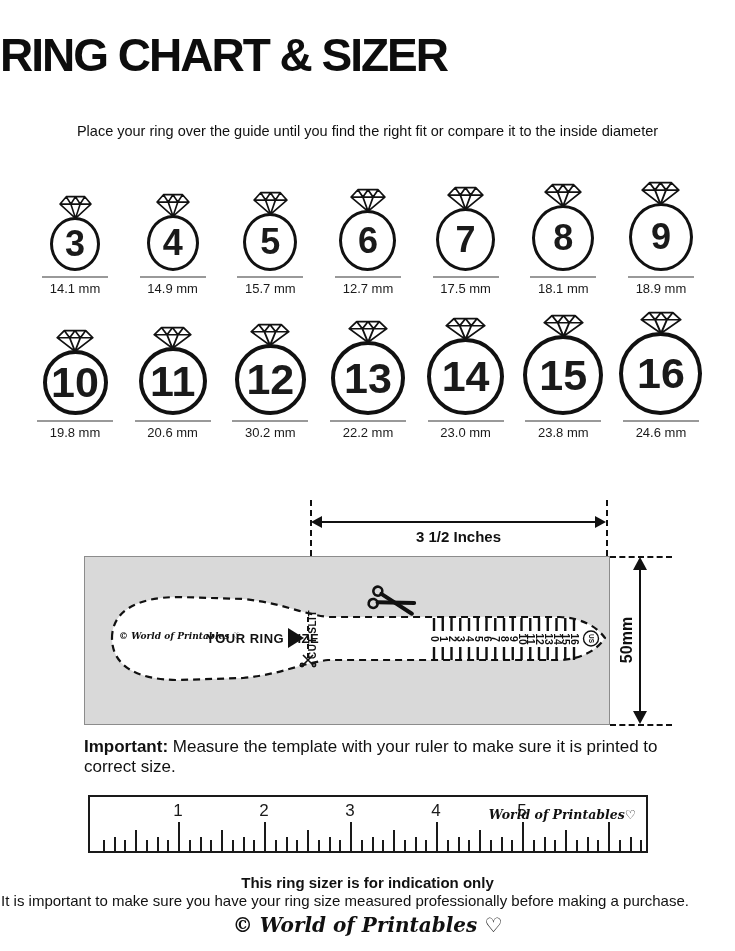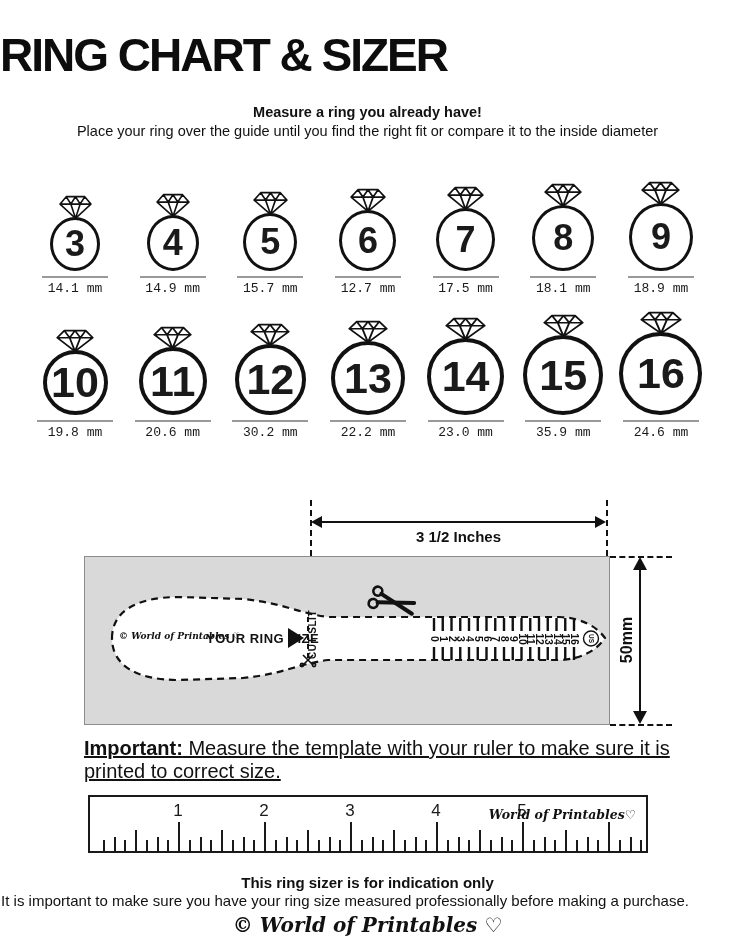--- a/index.html
+++ b/index.html
@@ -17,21 +17,21 @@
   .ring-row{position:absolute;left:30px;width:676px;display:flex;justify-content:space-between;
             align-items:flex-end;}
   #ring-row-0{top:175px;height:121px;}
   #ring-row-1{top:305px;height:135px;}
   .ring-cell{display:flex;flex-direction:column;align-items:center;justify-content:flex-end;width:90px;}
   .ring-circle{border-style:solid;border-color:#111;border-radius:50%;
                display:flex;align-items:center;justify-content:center;box-sizing:border-box;
                font-weight:700;color:#1a1a1a;margin-bottom:0;}
   .diamond-svg{margin-bottom:-3px;display:block;}
   .measure-line{height:2px;background:#999;margin-top:5px;}
-  .ring-mm{font-size:13px;margin-top:3px;color:#1a1a1a;font-family:Liberation Mono, monospace;}
+  .ring-mm{font-size:13px;margin-top:3px;color:#1a1a1a;}
 
   
   .sizer{position:absolute;top:500px;left:0;width:735px;height:245px;}
   .dash-v{position:absolute;border-left:2px dashed #111;width:0;}
   .dash-h{position:absolute;border-top:2px dashed #111;height:0;}
   .harrow-line{position:absolute;height:2px;background:#111;}
   .ah{position:absolute;width:0;height:0;}
   .ah-left{border-top:6px solid transparent;border-bottom:6px solid transparent;border-right:11px solid #111;}
   .ah-right{border-top:6px solid transparent;border-bottom:6px solid transparent;border-left:11px solid #111;}
   .ah-up{border-left:7px solid transparent;border-right:7px solid transparent;border-bottom:13px solid #111;}
@@ -49,21 +49,21 @@
                white-space:nowrap;transform:scale(0.95);transform-origin:left center;}
   .yrs-label{position:absolute;left:121px;top:74px;font-size:13px;font-weight:800;letter-spacing:0.5px;}
   .pointer-tri{position:absolute;left:203px;top:71px;width:0;height:0;
                border-top:10px solid transparent;border-bottom:10px solid transparent;
                border-left:16px solid #111;}
   .cut-slit{position:absolute;left:222px;top:58px;width:12px;height:50px;font-size:10px;font-weight:800;
             letter-spacing:0.5px;white-space:nowrap;transform:rotate(-90deg) translateX(-44px);
             transform-origin:top left;}
 
   
-  .important{position:absolute;top:737px;left:84px;width:600px;font-size:20px;text-decoration:underline;}
+  .important{position:absolute;top:737px;left:84px;width:600px;font-size:17px;}
   .important b{font-weight:700;}
 
   
   .ruler{position:absolute;left:88px;top:795px;width:560px;height:58px;
          border:2px solid #1a1a1a;box-sizing:border-box;background:#fff;}
   .ruler-num{position:absolute;top:4px;width:30px;text-align:center;font-size:17px;color:#1a1a1a;}
   .ruler-tick{position:absolute;bottom:0;width:2px;background:#1a1a1a;}
   .ruler-brand{position:absolute;right:10px;top:10px;font-size:12.5px;white-space:nowrap;
                font-family:"DejaVu Serif","DejaVu Sans",serif;font-style:italic;font-weight:700;}
 
@@ -73,21 +73,20 @@
   .footer-line{position:absolute;top:892px;left:0;width:690px;text-align:center;font-size:15px;}
   .footer-brand{position:absolute;top:913px;left:0;width:735px;text-align:center;font-size:20px;
                 font-family:"DejaVu Serif","DejaVu Sans",serif;font-style:italic;font-weight:700;}
 </style>
 </head>
 <body>
 
 <div class="page">
 
   <div class="title">RING CHART &amp; SIZER</div>
-  <div class="subtitle-bold">Measure a ring you already have!</div>
   <div class="subtitle">Place your ring over the guide until you find the right fit or compare it to the inside diameter</div>
 
   <div class="ring-row" id="ring-row-0">
       <div class="ring-cell">
         <svg class="diamond-svg" viewBox="0 0 64 44" preserveAspectRatio="none" width="33" height="25">
           <path d="M14 3 L50 3 L62 16 L32 41 L2 16 Z M2 16 L62 16 M14 3 L23 16 M50 3 L41 16 M23 16 L32 3 M32 3 L41 16 M23 16 L32 41 M41 16 L32 41" fill="none" stroke="#111" stroke-width="3" stroke-linejoin="round"></path>
         </svg>
         <div class="ring-circle" style="width: 50px; height: 54px; border-width: 3px; font-size: 36px;">
           <span>3</span>
         </div>
@@ -207,21 +206,21 @@
         <div class="ring-mm">23.0 mm</div>
       </div>
       <div class="ring-cell">
         <svg class="diamond-svg" viewBox="0 0 64 44" preserveAspectRatio="none" width="41" height="24">
           <path d="M14 3 L50 3 L62 16 L32 41 L2 16 Z M2 16 L62 16 M14 3 L23 16 M50 3 L41 16 M23 16 L32 3 M32 3 L41 16 M23 16 L32 41 M41 16 L32 41" fill="none" stroke="#111" stroke-width="3" stroke-linejoin="round"></path>
         </svg>
         <div class="ring-circle" style="width: 80px; height: 80px; border-width: 4px; font-size: 43px;">
           <span>15</span>
         </div>
         <div class="measure-line" style="width: 76px;"></div>
-        <div class="ring-mm">35.9 mm</div>
+        <div class="ring-mm">23.8 mm</div>
       </div>
       <div class="ring-cell">
         <svg class="diamond-svg" viewBox="0 0 64 44" preserveAspectRatio="none" width="42" height="24">
           <path d="M14 3 L50 3 L62 16 L32 41 L2 16 Z M2 16 L62 16 M14 3 L23 16 M50 3 L41 16 M23 16 L32 3 M32 3 L41 16 M23 16 L32 41 M41 16 L32 41" fill="none" stroke="#111" stroke-width="3" stroke-linejoin="round"></path>
         </svg>
         <div class="ring-circle" style="width: 83px; height: 83px; border-width: 4px; font-size: 43px;">
           <span>16</span>
         </div>
         <div class="measure-line" style="width: 76px;"></div>
         <div class="ring-mm">24.6 mm</div>

